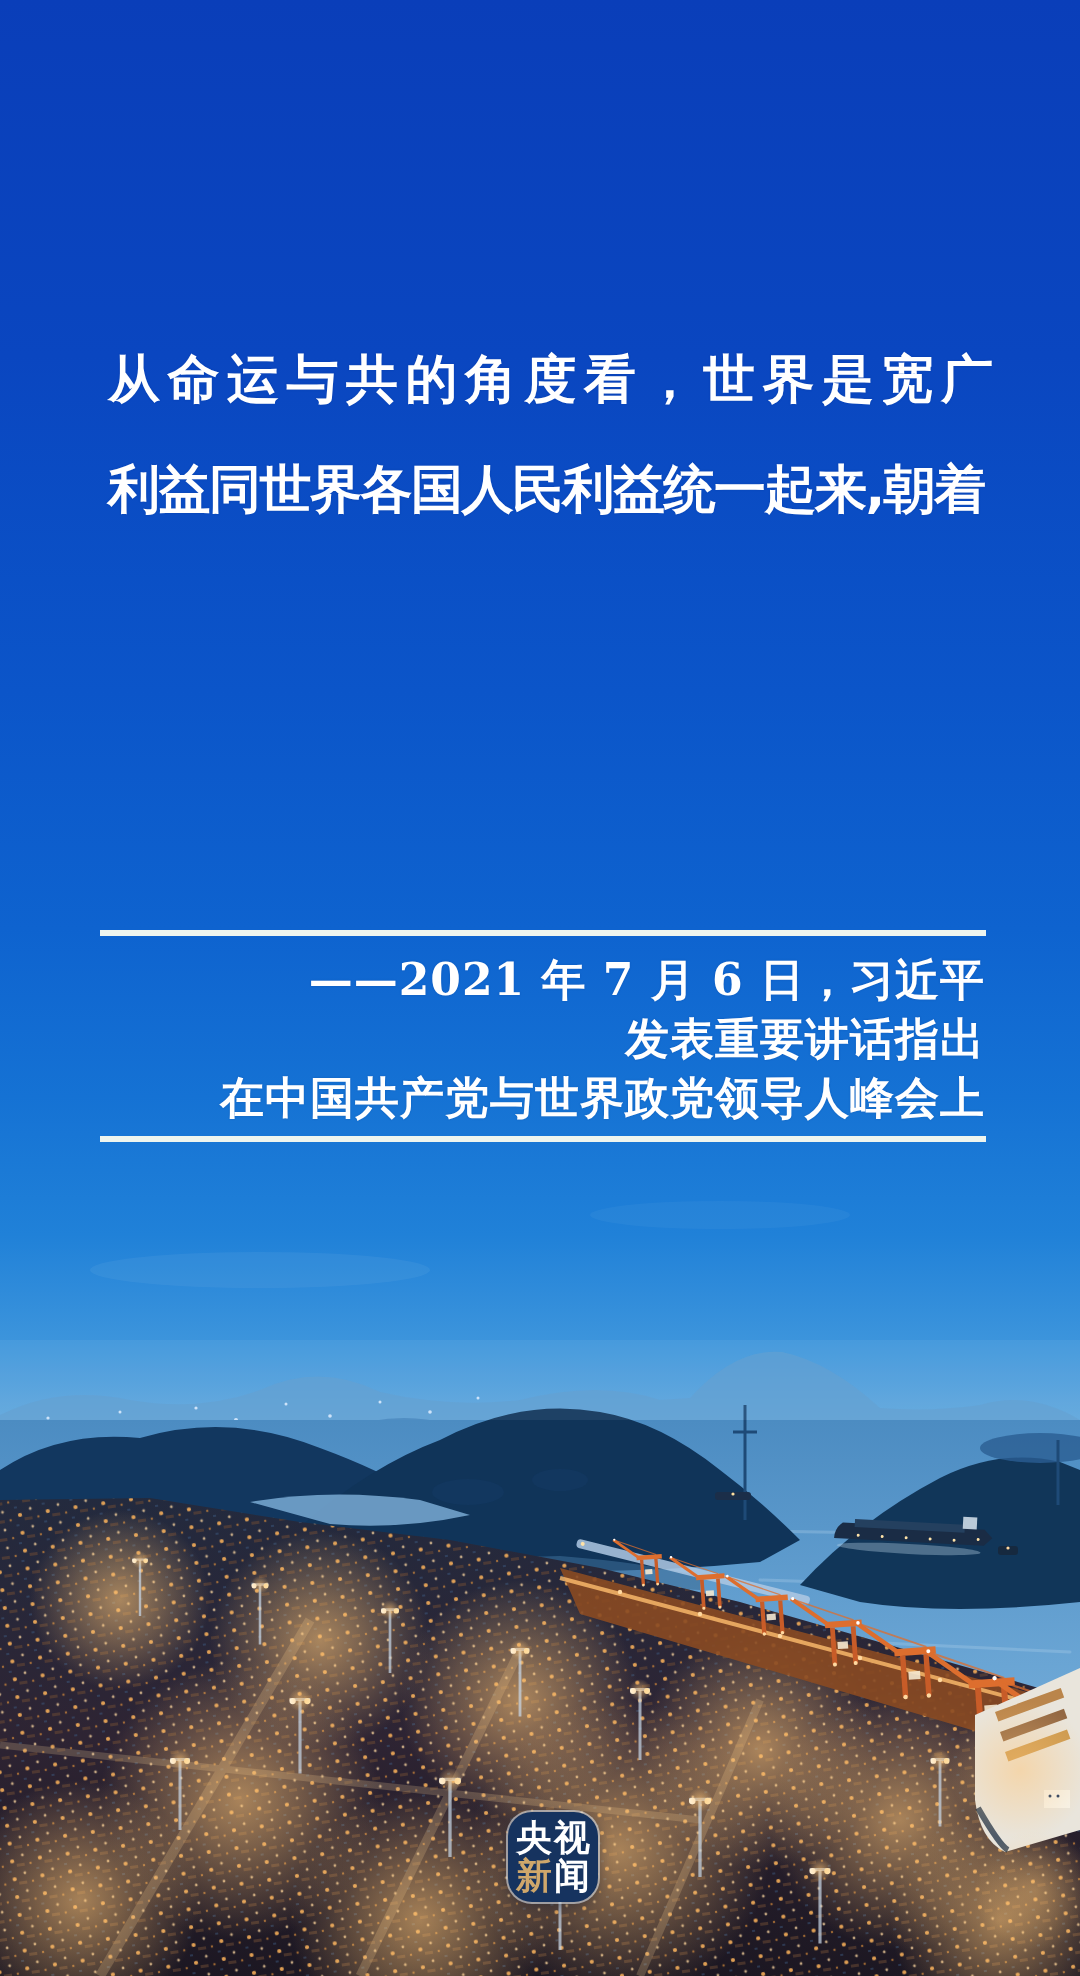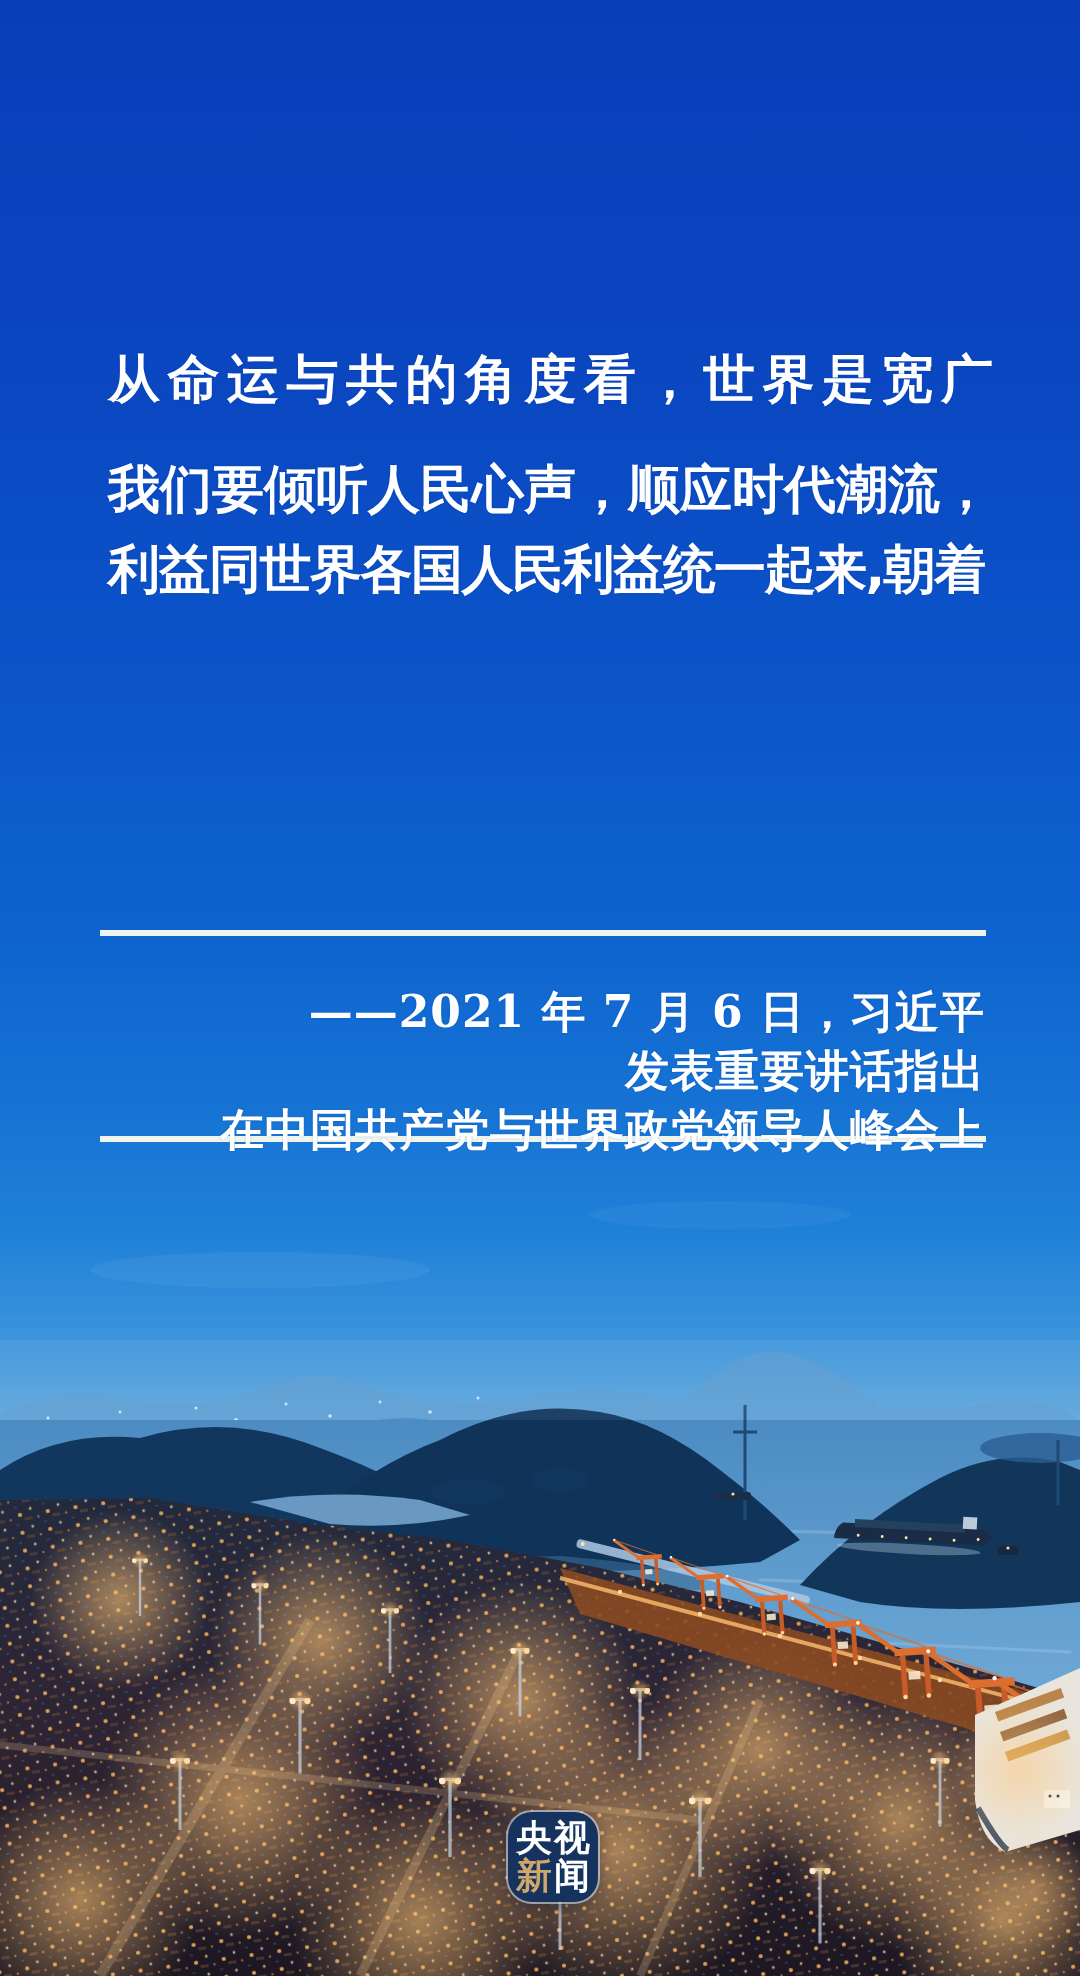--- a/index.html
+++ b/index.html
@@ -18,21 +18,21 @@
   .para2{margin-top:30px;}
 
   
   .divider{position:absolute;left:100px;width:886px;height:6px;background:var(--divider,#eef5ef);}
   .divider.top{top:930px;}
   .divider.bottom{top:1136px;}
 
   
   .attribution{position:absolute;right:95px;top:950px;width:885px;text-align:right;
                color:var(--attribution-text,#fff);
-               font-family:"DejaVu Serif","Liberation Serif",serif;font-weight:700;margin-top:32px;}
+               font-family:"DejaVu Serif","Liberation Serif",serif;font-weight:700;}
   .a-line{font-size:44px;line-height:59px;white-space:nowrap;letter-spacing:1px;
           text-shadow:0 0 2px rgba(8,40,120,.25);}
 
   
   .badge{position:absolute;left:508px;top:1812px;width:90px;height:90px;border-radius:24px;
          background:var(--badge-background,#16335f);
          box-shadow:0 0 0 2px rgba(235,242,250,.55),0 4px 14px rgba(10,20,45,.45);
          display:grid;grid-template-columns:1fr 1fr;grid-template-rows:1fr 1fr;
          align-items:center;justify-items:center;padding:7px;box-sizing:border-box;}
   .badge span{font-size:36px;line-height:1;font-weight:900;}
@@ -282,21 +282,20 @@
     </g>
 
     <rect x="0" y="1340" width="1080" height="80" fill="#cfe3f2" opacity=".08"></rect>
   </svg>
 
   <div class="quote">
     <div>
       <div class="q-line ls-wide">从命运与共的角度看，世界是宽广</div>
     </div>
     <div class="para2">
-      <div class="q-line ls-zero">我们要倾听人民心声，顺应时代潮流，</div>
       <div class="q-line ls-neg">利益同世界各国人民利益统一起来,朝着</div>
     </div>
   </div>
 
   <div class="divider top"></div>
   <div class="divider bottom"></div>
 
   <div class="attribution">
     <div class="a-line">——2021 年 7 月 6 日，习近平</div>
     <div class="a-line">发表重要讲话指出</div>

